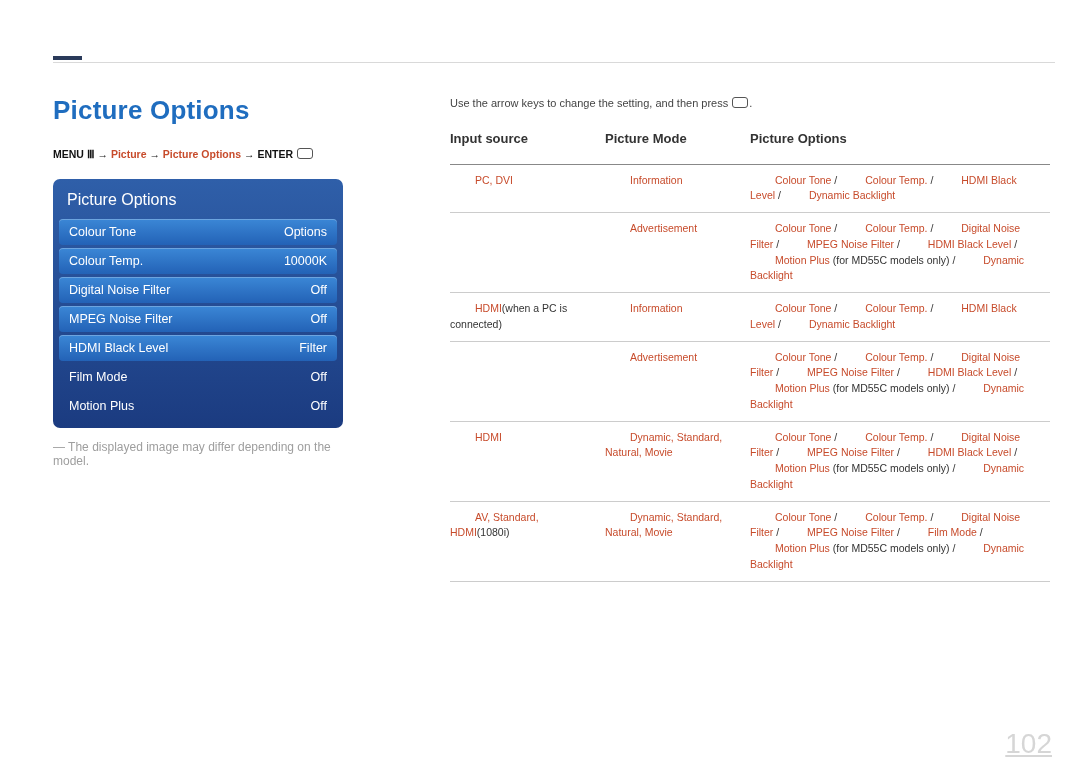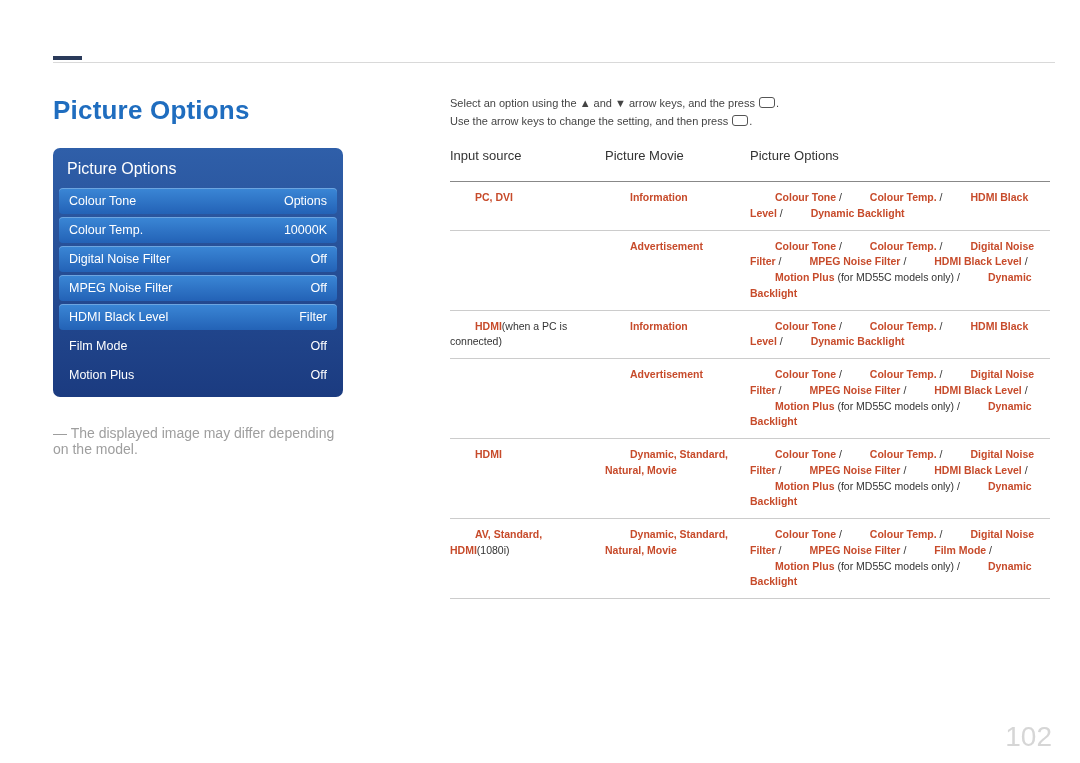--- a/index.html
+++ b/index.html
@@ -74,23 +74,23 @@
     display: flex;
     justify-content: space-between;
     font-size: 12.5px;
     box-shadow: inset 0 1px 0 rgba(255,255,255,0.25);
   }
   .panel-row.plain {
     background: transparent;
     box-shadow: none;
   }
   .footnote {
-    font-size: 14px;
+    font-size: 12px;
     color: #9e9e9e;
-    margin-top: 28px;
+    margin-top: 12px;
   }
   .instructions {
     font-size: 11px;
     color: #444;
     line-height: 1.6;
     margin-bottom: 18px;
   }
   .instr-icon {
     display: inline-block;
     border: 1px solid #555;
@@ -102,52 +102,63 @@
     margin: 0 1px;
   }
   table.opts {
     width: 100%;
     border-collapse: collapse;
     font-size: 10.5px;
   }
   table.opts th {
     text-align: left;
     font-size: 13px;
-    font-weight: 400;
+    font-weight: 700;
     color: #333;
     padding-bottom: 18px;
     border-bottom: 1px solid #888;
   }
   table.opts td {
     vertical-align: top;
     padding: 8px 8px 8px 0;
     border-bottom: 1px solid #ccc;
     line-height: 1.5;
   }
   table.opts td:first-child { width: 155px; }
   table.opts td:nth-child(2) { width: 145px; }
-  .r { color: #c74b2b; font-weight: 700; padding-left: 25px; }
+  .r { color: #c74b2b; font-weight: 400; padding-left: 25px; }
   .page-num {
     position: absolute;
     right: 28px;
-    bottom: 10px;
+    bottom: 3px;
     font-size: 28px;
     color: #d6d6d6;
     font-weight: 300;
+    text-decoration: underline;
   }
 </style>
 </head>
 <body>
 
 <div class="top-bar"></div>
 <div class="rule"></div>
 
 <div class="left-col">
   <h1 class="title">Picture Options</h1>
 
+  <div class="breadcrumb">
+    <span>MENU</span><span class="gly"> Ⅲ</span>
+    <span> → </span>
+    <span class="hl">Picture</span>
+    <span> → </span>
+    <span class="hl">Picture Options</span>
+    <span> → </span>
+    <span>ENTER</span>
+    <span class="instr-icon"></span>
+  </div>
 
   <div class="panel">
     <div class="panel-title">Picture Options</div>
     <div id="panel-rows">
         <div class="panel-row">
           <span>Colour Tone</span>
           <span>Options</span>
         </div>
         <div class="panel-row">
           <span>Colour Temp.</span>
@@ -174,33 +185,30 @@
           <span>Off</span>
         </div>
       </div>
   </div>
 
   <div class="footnote">― The displayed image may differ depending on the model.</div>
 </div>
 
 <div class="right-col">
   <div class="instructions">
-    <div>
-      <span>Select an option using the </span><span>▲</span><span> and </span><span>▼</span><span> arrow keys, and the press </span><span class="instr-icon"></span><span>.</span>
-    </div>
     <div>
       <span>Use the arrow keys to change the setting, and then press </span><span class="instr-icon"></span><span>.</span>
     </div>
   </div>
 
   <table class="opts">
     <thead>
       <tr>
         <th>Input source</th>
-        <th>Picture Movie</th>
+        <th>Picture Mode</th>
         <th>Picture Options</th>
       </tr>
     </thead>
     <tbody id="table-body">
         <tr>
           <td><span class="r">PC, DVI</span></td>
           <td><span class="r">Information</span></td>
           <td><span class="r">Colour Tone</span><span> / </span><span class="r">Colour Temp.</span><span> / </span><span class="r">HDMI Black Level</span><span> / </span><span class="r">Dynamic Backlight</span></td>
         </tr>
         <tr>

